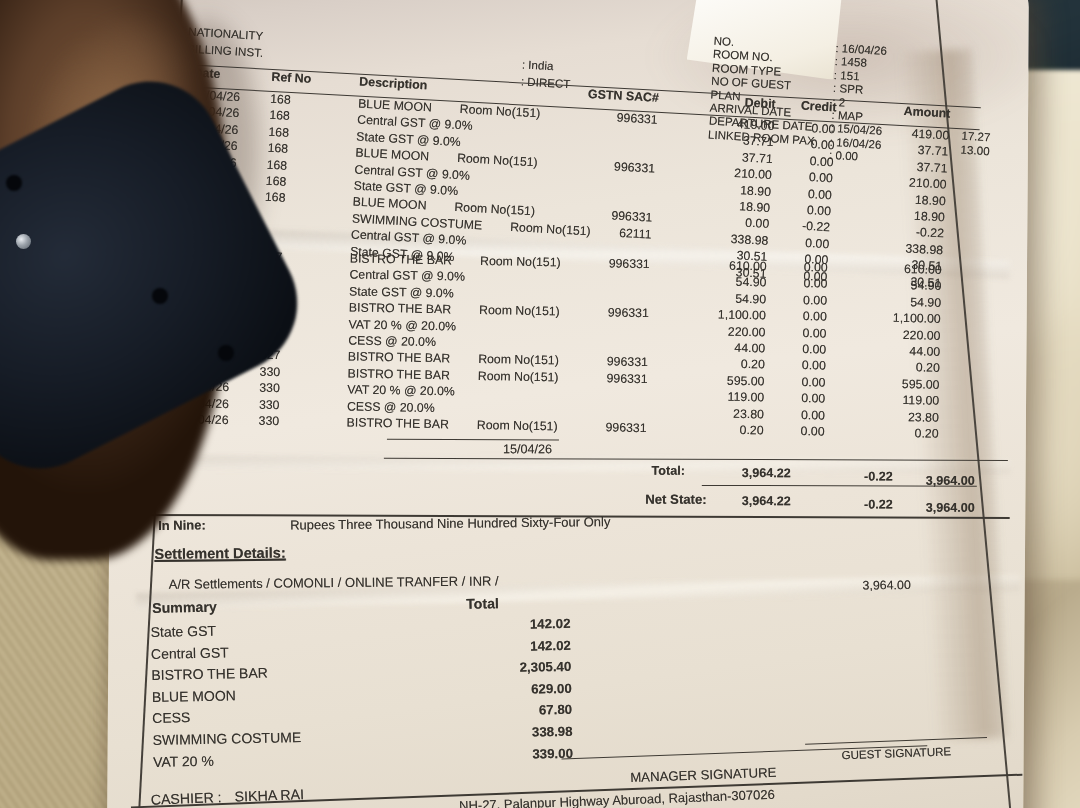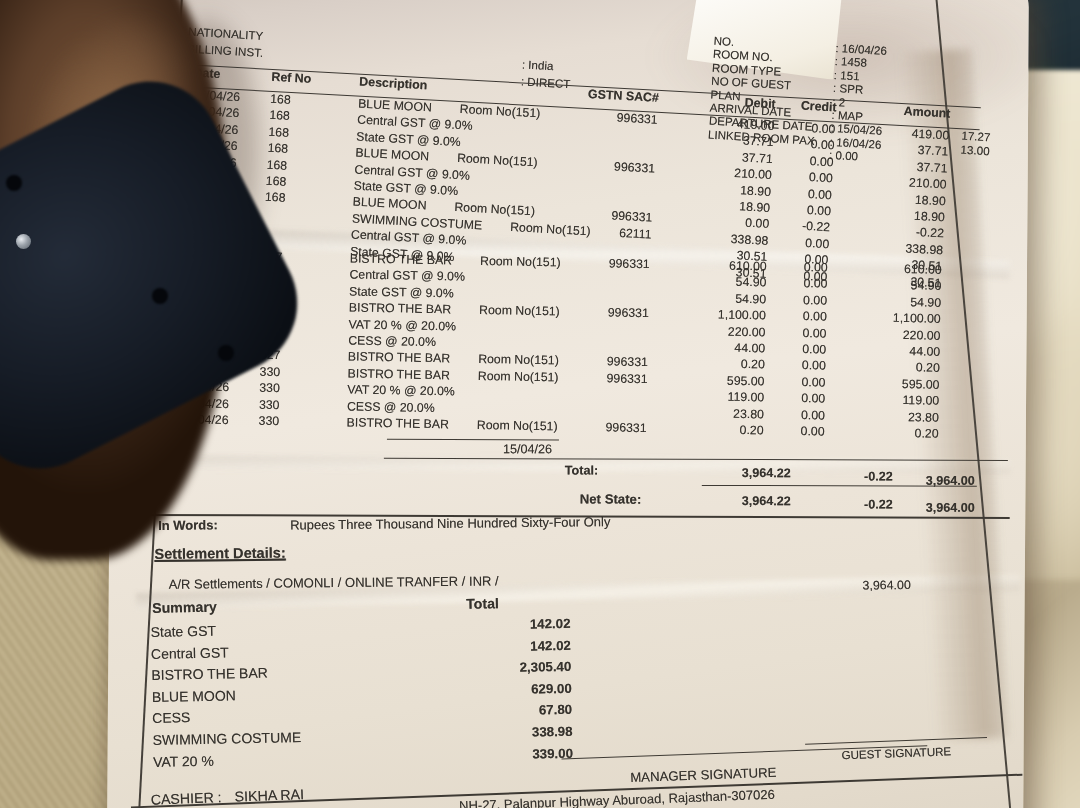--- a/index.html
+++ b/index.html
@@ -81,21 +81,21 @@
   .c-date{position:absolute;left:12px;}
   .c-ref{position:absolute;left:90px;}
   .c-desc{position:absolute;left:178px;}
   .c-room{margin-left:28px;}
   .c-sac{position:absolute;left:383px;width:95px;text-align:right;}
   .c-debit{position:absolute;left:480px;width:115px;text-align:right;}
   .c-credit{position:absolute;left:560px;width:96px;text-align:right;}
   .c-amount{position:absolute;left:640px;width:130px;text-align:right;}
   
   #band4{left:162px;top:430px;width:850px;height:92px;transform:rotate(.2deg);font-size:12.6px;}
-  .t-label{position:absolute;font-weight:bold;text-align:left;}
+  .t-label{position:absolute;font-weight:bold;text-align:right;}
   .t-val{position:absolute;text-align:right;font-weight:bold;}
   
   #band5{left:150px;top:516px;width:860px;height:86px;transform:rotate(-.6deg);font-size:13px;}
   
   #band6{left:146px;top:602px;width:860px;height:160px;transform:rotate(-1.1deg);}
   .sum-row{position:relative;height:21.6px;font-size:14px;}
   .sum-label{position:absolute;left:4px;}
   .sum-val{position:absolute;left:264px;width:160px;text-align:right;font-weight:bold;font-size:13.3px;}
   
   #band7{left:140px;top:726px;width:880px;height:120px;transform:rotate(-2.1deg);font-size:12px;}
@@ -393,21 +393,21 @@
     <span class="t-val" style="left:693px;top:41px;width:120px">3,964.00</span>
     <div class="rule" style="left:540px;top:53px;width:275px"></div>
     <span class="t-label" style="left:418px;top:60px;width:127px;font-size:13.2px">Net State:</span>
     <span class="t-val" style="left:509px;top:62px;width:120px">3,964.22</span>
     <span class="t-val" style="left:631px;top:65px;width:100px">-0.22</span>
     <span class="t-val" style="left:693px;top:68px;width:120px">3,964.00</span>
     <div class="rule" style="left:-24px;top:84px;width:872px;height:1.6px"></div>
   </div>
 
   <div class="band ptxt" id="band5">
-    <span class="abs" style="left:8px;top:2px;font-weight:bold">In Words:</span>
+    <span class="abs" style="left:8px;top:2px;font-weight:bold">In Nine:</span>
     <span class="abs" style="left:140px;top:3px">Rupees  Three Thousand Nine Hundred Sixty-Four Only</span>
     <span class="abs" style="left:4px;top:30px;font-weight:bold;font-size:14.6px;text-decoration:underline;text-decoration-thickness:1.5px">Settlement Details:</span>
     <span class="abs" style="left:18px;top:61px">A/R Settlements / COMONLI / ONLINE TRANFER / INR /</span>
     <span class="abs" style="left:640px;top:70px;width:120px;text-align:right;font-size:12.4px">3,964.00</span>
   </div>
 
   <div class="band ptxt" id="band6">
     <span class="abs" style="left:6px;top:-2px;font-weight:bold;font-size:14.2px">Summary</span>
     <span class="abs" style="left:320px;top:0px;font-weight:bold;font-size:14.2px">Total</span>
     <div class="abs" style="left:0;top:22px;width:480px">

